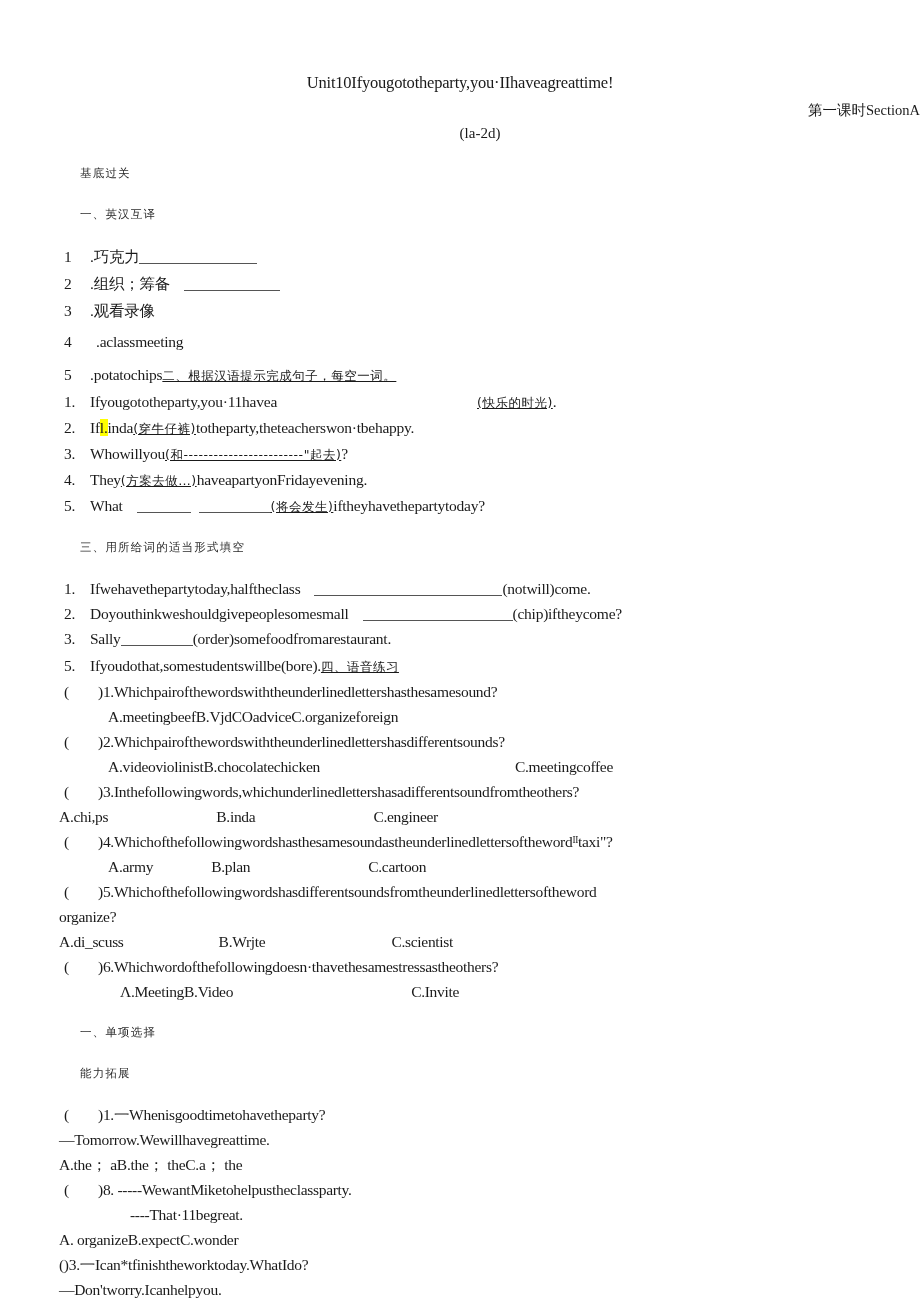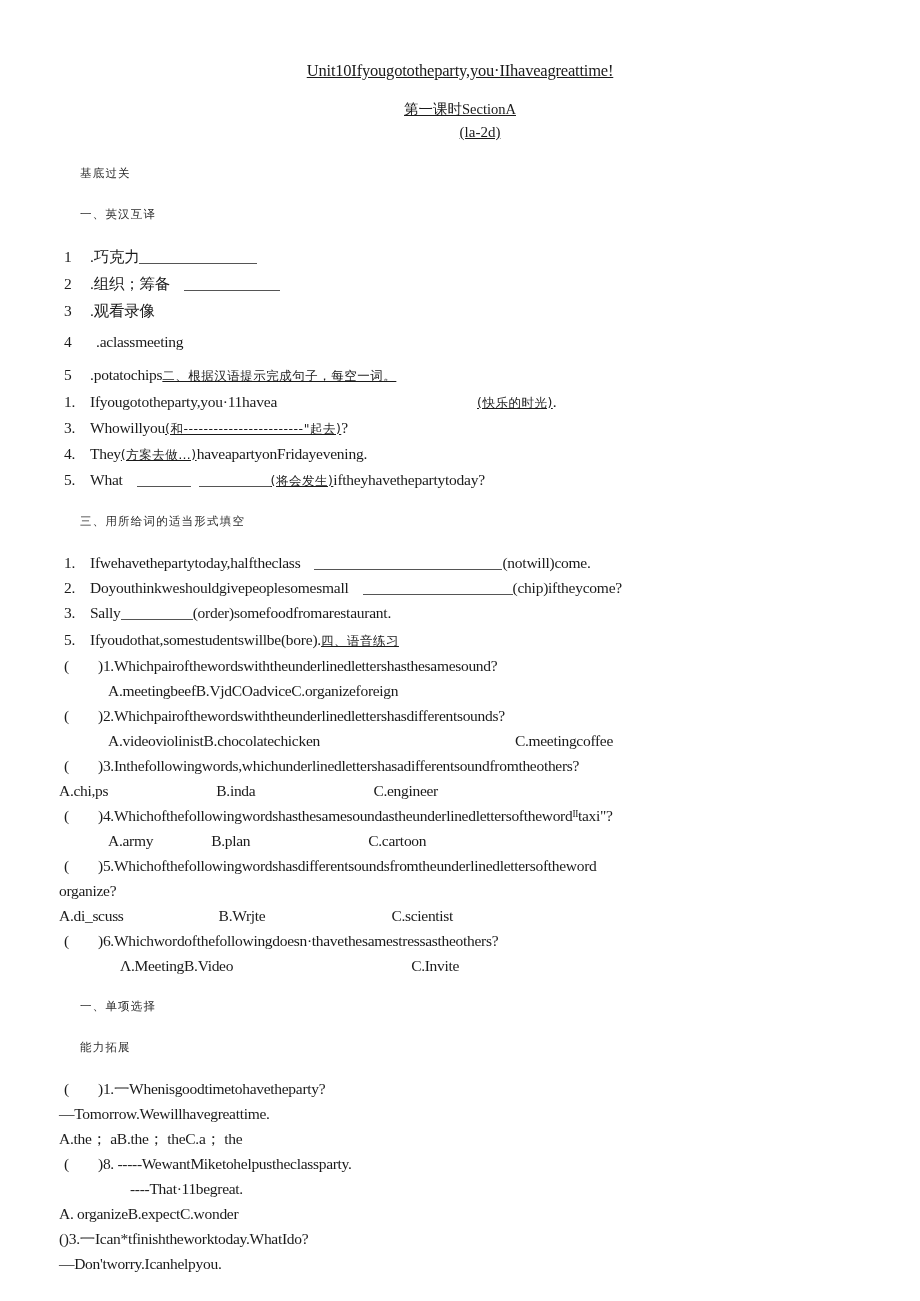--- a/index.html
+++ b/index.html
@@ -19,35 +19,35 @@
     position: absolute;
     left: 0; top: 0;
     width: 920px;
     height: 1301px;
   }
 
   
   .title-block {
     position: absolute;
     left: 0;
-    top: 60px;
+    top: 72px;
     width: 920px;
     text-align: center;
-    text-decoration: underline;
   }
   .title-line-1 {
     font-size: 16.5px;
     letter-spacing: -0.2px;
     line-height: 22px;
     white-space: nowrap;
   }
   .title-line-2 {
     font-size: 14.5px;
     line-height: 21px;
-    margin-top: 17px;
+    margin-top: 6px;
+    text-align: right;
   }
   .title-line-3 {
     font-size: 15px;
     line-height: 21px;
     margin-top: 2px;
     padding-left: 40px;
   }
   .cn {
     font-family: "DejaVu Sans", "Liberation Sans", sans-serif;
   }
@@ -149,20 +149,21 @@
 
     <div class="spacer-4"></div>
     <div class="row tall"><span class="num">4</span><span class="gap-xs" style="width:6px"></span><span>.aclassmeeting</span></div>
 
     <div class="spacer-6"></div>
 
     <div class="row tall"><span class="num">5</span><span>.potatochips</span><span class="cn-inline">二、根据汉语提示完成句子，每空一词。</span></div>
 
     <div class="row"><span class="num">1.</span><span>Ifyougototheparty,you·11havea</span><span class="gap-xxl"></span><span class="cn-inline">(快乐的时光)</span><span>.</span></div>
 
+    <div class="row"><span class="num">2.</span><span>If</span><span class="hl">l.</span><span>inda</span><span class="cn-inline">(穿牛仔裤)</span><span>totheparty,theteacherswon·tbehappy.</span></div>
 
     <div class="row"><span class="num">3.</span><span>Whowillyou</span><span class="cn-inline">(和------------------------"起去)</span><span>?</span></div>
 
     <div class="row"><span class="num">4.</span><span>They</span><span class="cn-inline">(方案去做…)</span><span>haveapartyonFridayevening.</span></div>
 
     <div class="row"><span class="num">5.</span><span>What</span><span class="gap-xs"></span><span class="blank b-sm"></span><span class="gap-xs" style="width:8px"></span><span class="blank b-md"></span><span class="cn-inline">(将会发生)</span><span>iftheyhavethepartytoday?</span></div>
 
     <div class="sec-head">三、用所给词的适当形式填空</div>
 
     <div class="row"><span class="num">1.</span><span>Ifwehavethepartytoday,halftheclass</span><span class="gap-xs"></span><span class="blank b-huge"></span><span>(notwill)come.</span></div>

